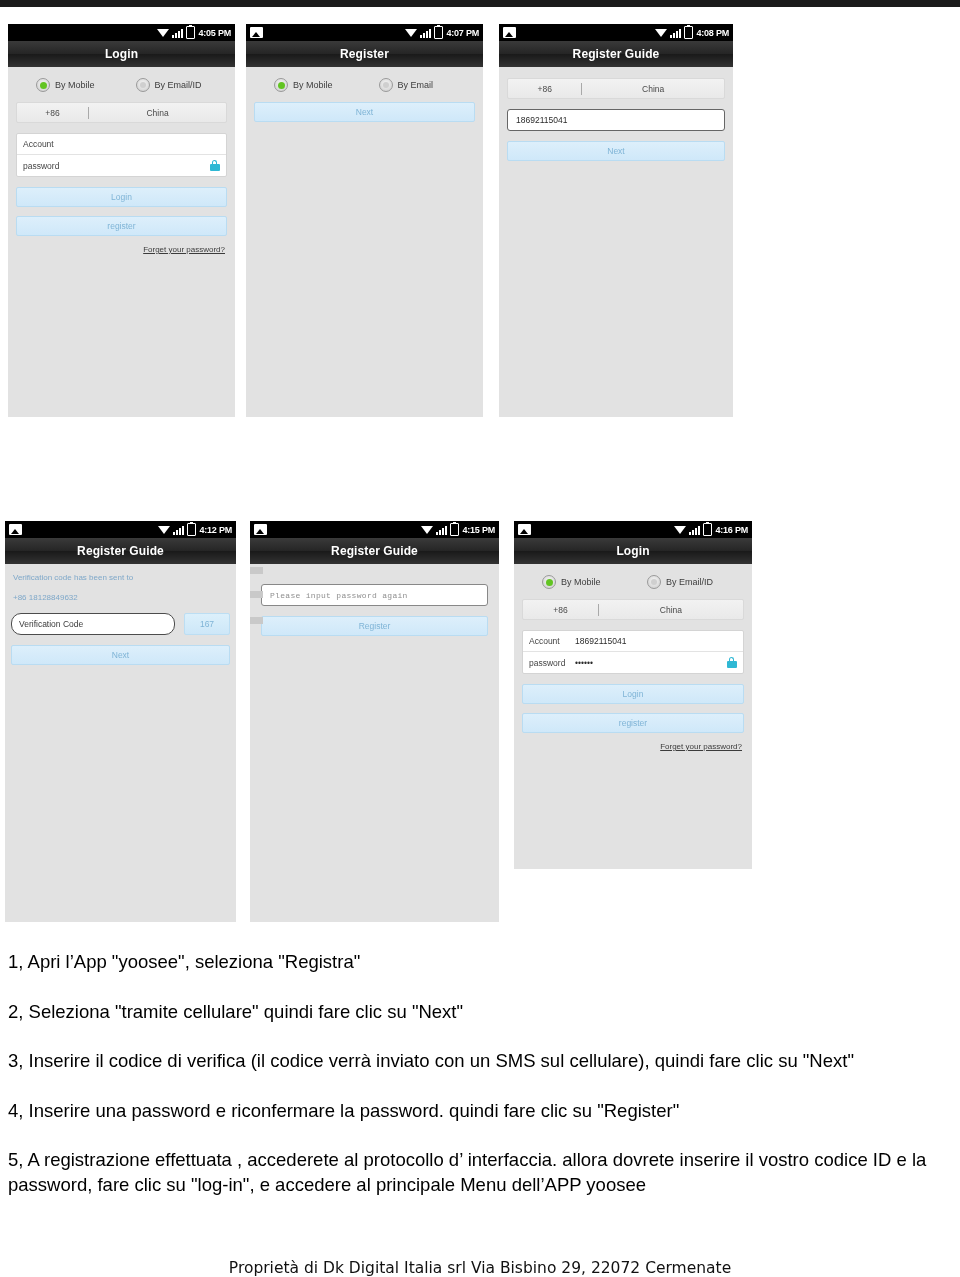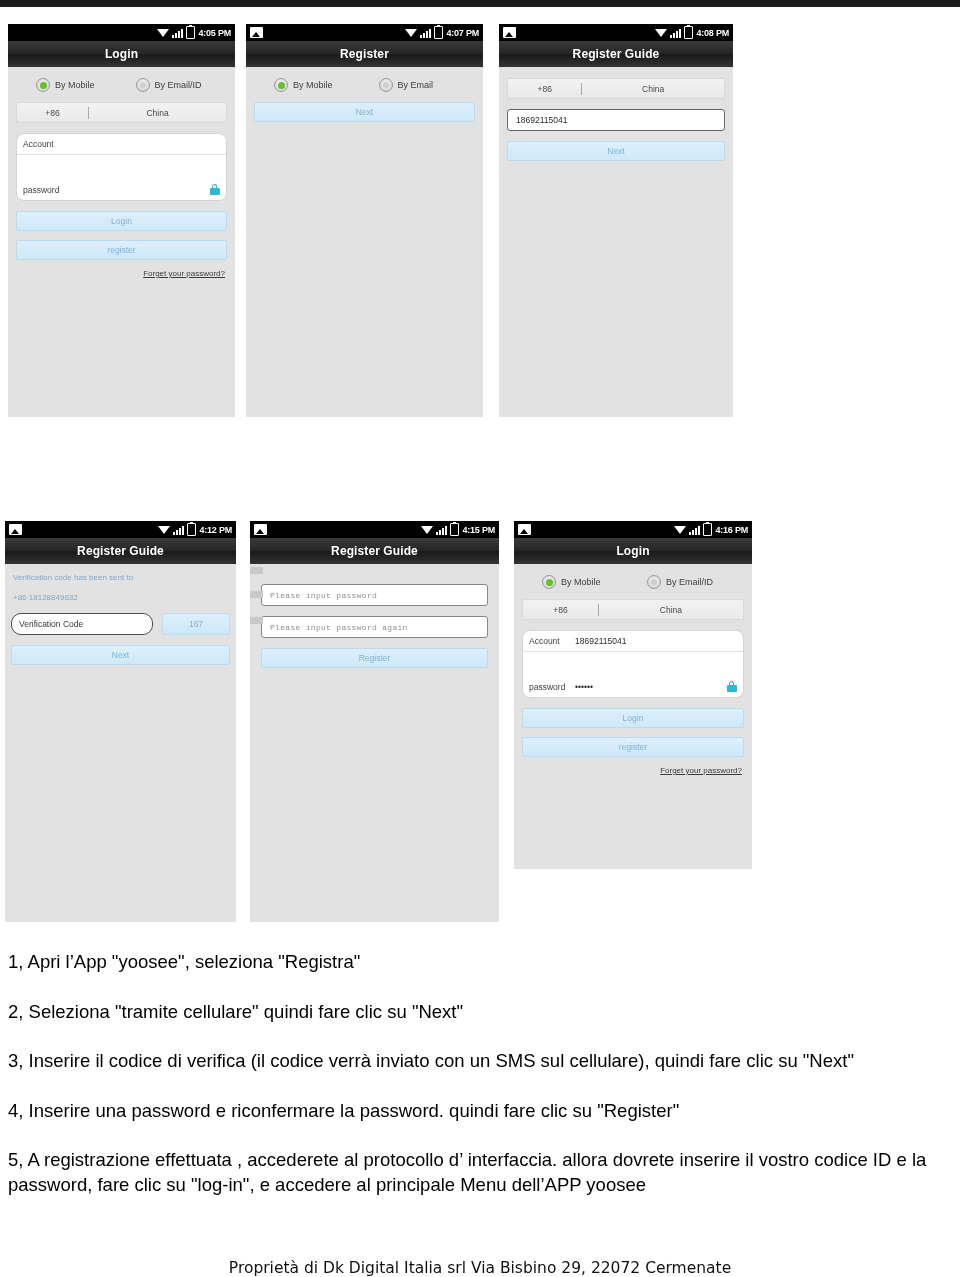--- a/index.html
+++ b/index.html
@@ -194,32 +194,32 @@
     flex: 1;
     text-align: center;
     font-size: 8.5px;
     color: #4a4a4a;
   }
 
   
   .input-group {
     background: #ffffff;
     border: 1px solid #d4d4d4;
-    border-radius: 8px;
+    border-radius: 2px;
     margin-bottom: 10px;
   }
   .input-line {
     display: flex;
     align-items: center;
     height: 21px;
     padding: 0 6px;
     box-sizing: border-box;
     border-bottom: 1px solid #e3e3e3;
   }
-  .input-line:last-child { border-bottom: none; margin-top: 24px; }
+  .input-line:last-child { border-bottom: none; }
   .input-key {
     font-size: 8.5px;
     color: #444444;
     width: 46px;
   }
   .input-val {
     font-size: 8.5px;
     color: #2b2b2b;
     flex: 1;
   }
@@ -315,21 +315,21 @@
     border: 1px solid #4c4c4c;
     border-radius: 10px;
     display: flex;
     align-items: center;
     padding: 0 7px;
     box-sizing: border-box;
     font-size: 8.5px;
     color: #3a3a3a;
   }
   .vcode-btn {
-    width: 68px;
+    width: 46px;
     height: 22px;
     background: linear-gradient(to bottom, #dcf0fb, #cde7f8);
     border: 1px solid #bcdef3;
     border-radius: 2px;
     display: flex;
     align-items: center;
     justify-content: center;
     font-size: 8.5px;
     color: #7fb4d6;
     box-sizing: border-box;
@@ -533,21 +533,20 @@
           <i></i>
           <i></i>
           <i></i>
         </span>
       <span class="sb-battery"></span>
       <span class="sb-time">4:15 PM</span>
     </div>
   </div>
   <div class="titlebar">Register Guide</div>
   <div class="screen-body" style="padding-top:20px; padding-left:11px; padding-right:11px;">
-    <div class="field-white mono">Please input password</div>
     <div class="field-white mono">Please input password again</div>
     <div class="btn-blue">Register</div>
   </div>
 </div>
 
 <div class="phone" style="left:514px; top:521px; width:238px; height:348px;">
   <div class="statusbar">
     <div class="sb-left">
       <span class="sb-photo-icon"></span>
     </div>

